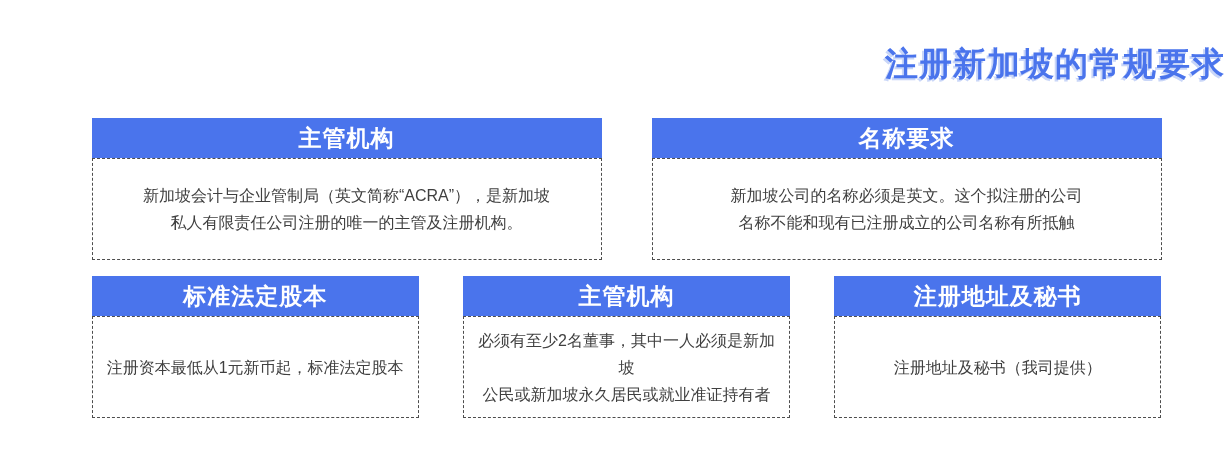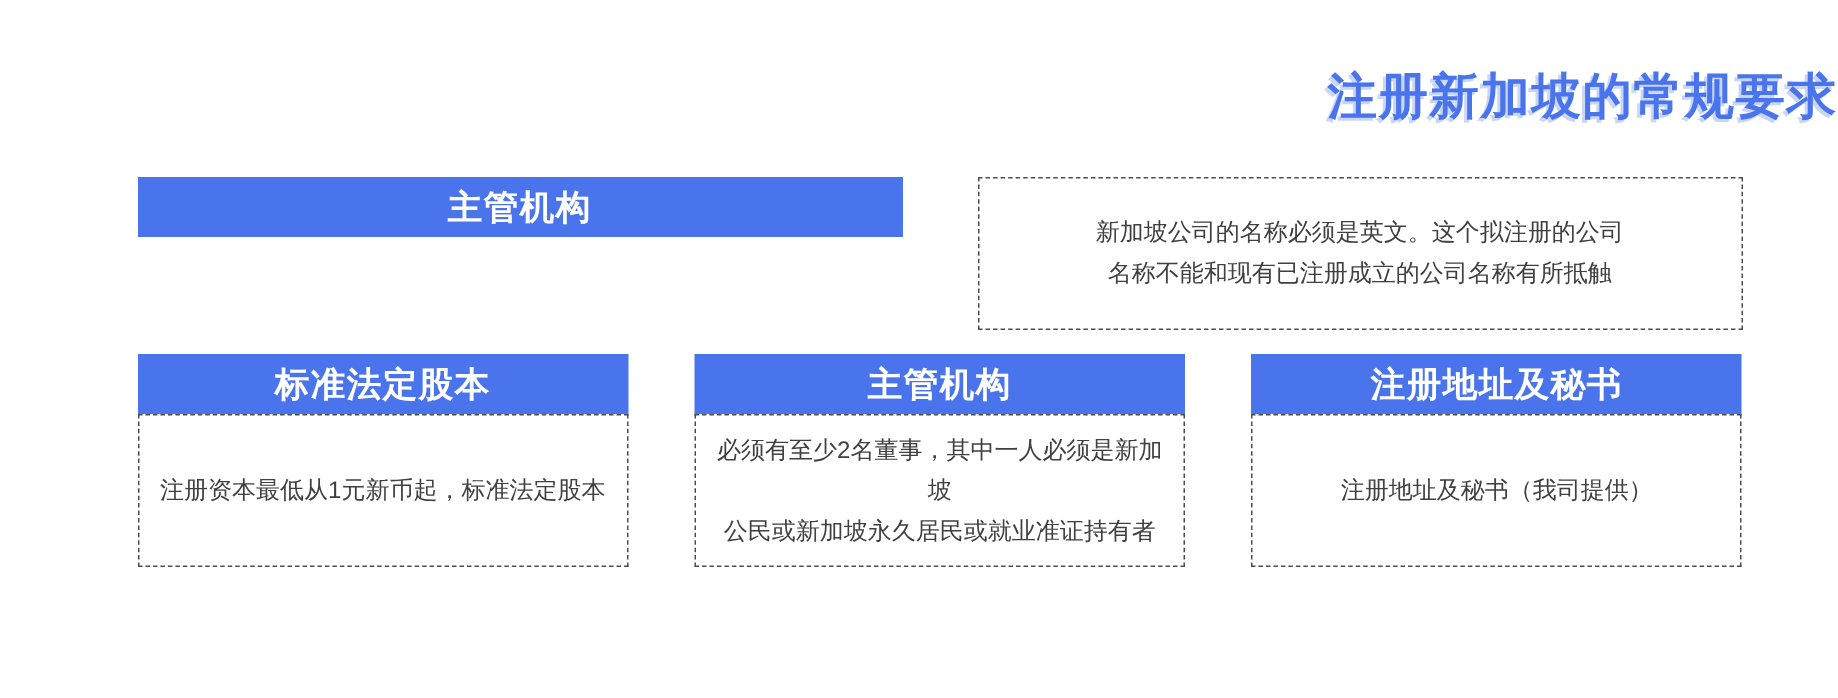--- a/index.html
+++ b/index.html
@@ -76,23 +76,26 @@
 <div class="page">
 
   <h1 class="page-title">注册新加坡的常规要求</h1>
 
   <div class="content">
 
     <div class="row row-top">
 
       <div class="card card-wide">
         <div class="card-header">主管机构</div>
+        <div class="card-body">新加坡会计与企业管制局（英文简称“ACRA”），是新加坡
+私人有限责任公司注册的唯一的主管及注册机构。</div>
       </div>
 
       <div class="card card-wide">
+        <div class="card-header">名称要求</div>
         <div class="card-body">新加坡公司的名称必须是英文。这个拟注册的公司
 名称不能和现有已注册成立的公司名称有所抵触</div>
       </div>
 
     </div>
 
     <div class="row row-bottom">
 
       <div class="card card-narrow">
         <div class="card-header">标准法定股本</div>

